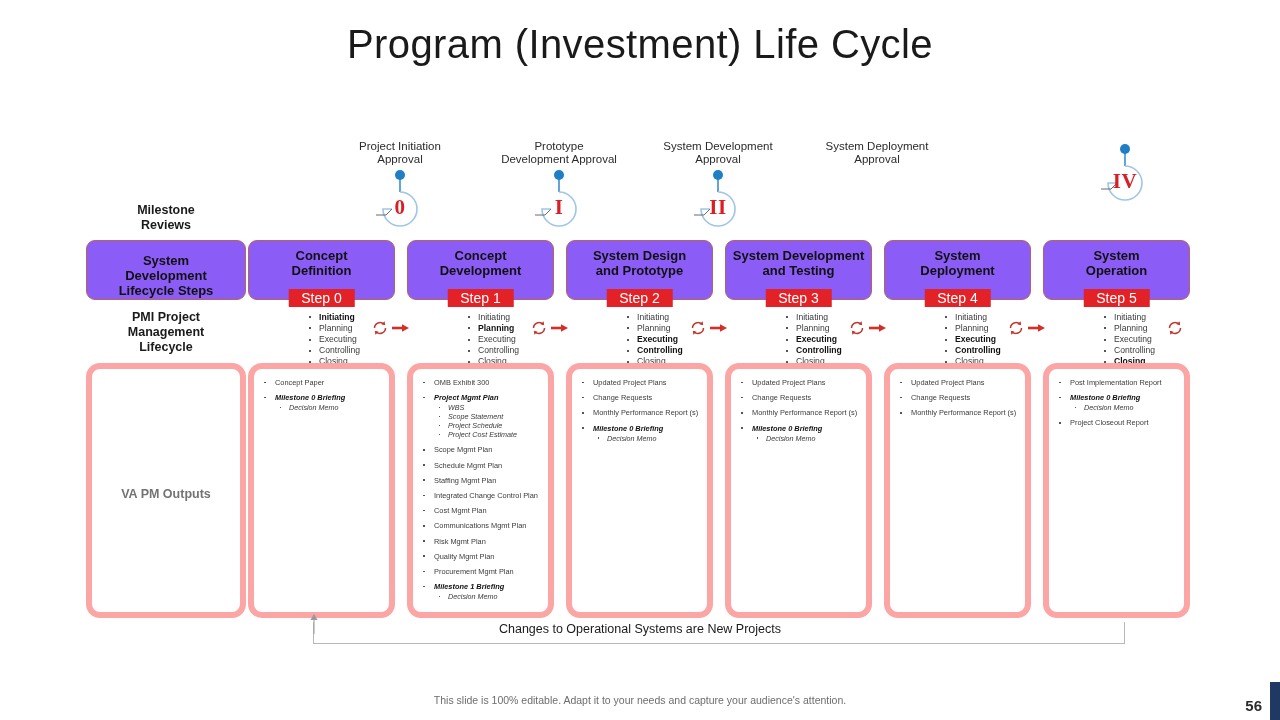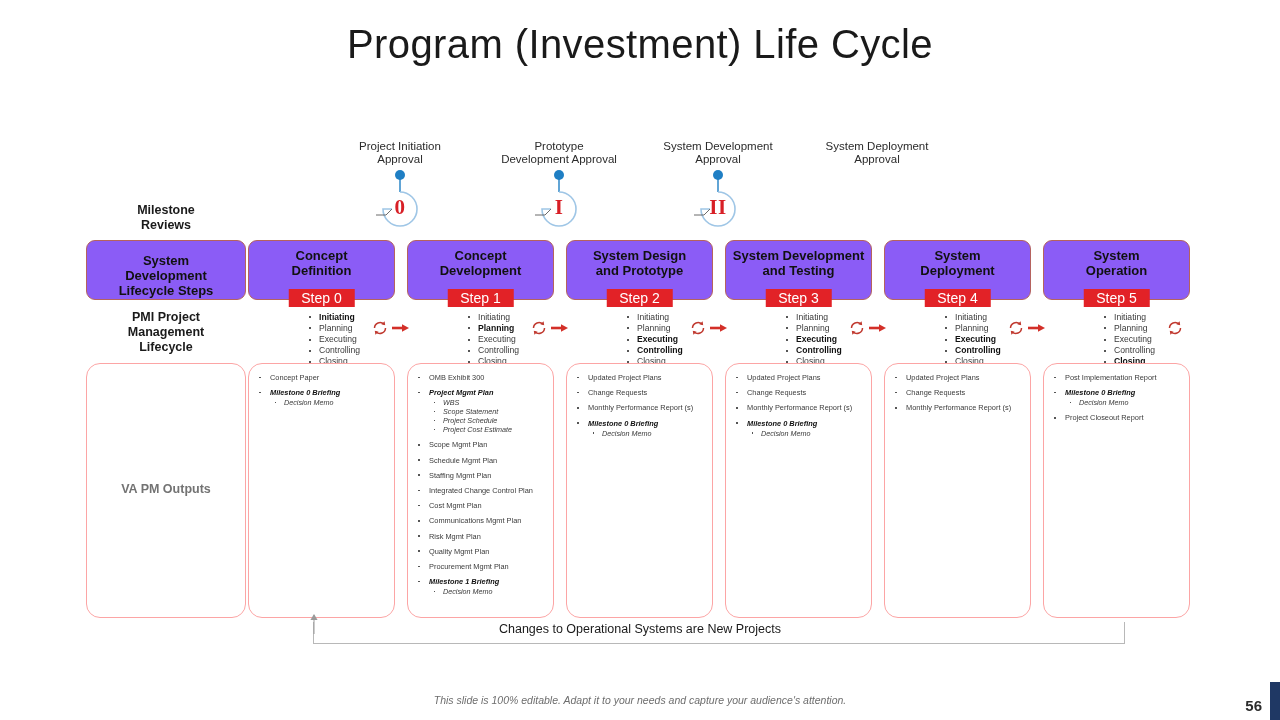--- a/index.html
+++ b/index.html
@@ -64,21 +64,21 @@
     width:2px;height:2px;background:#555;
   }
   .pmi li.bold{font-weight:700;color:#111;}
 
   
   .cyc{position:absolute;top:318px;display:flex;align-items:center;gap:2px;}
 
   
   .out-box{
     position:absolute;top:363px;height:255px;
-    border:1px solid #fca5a5;border-radius:14px;background:#fff;
+    border:6px solid #fca5a5;border-radius:14px;background:#fff;
     box-sizing:border-box;overflow:hidden;
   }
   #out-left{left:86px;width:160px;}
   .out-left-txt{
     position:absolute;left:0;right:0;top:118px;text-align:center;
     font-size:12.5px;font-weight:700;color:#737373;
   }
   .out-list{margin:0;padding:9px 6px 0 4px;}
   .out-list li{
     list-style:none;position:relative;padding-left:17px;
@@ -100,21 +100,21 @@
   .fb-bar{position:absolute;left:313px;top:622px;width:812px;height:22px;}
   .fb-bar .line{position:absolute;left:0;top:0;width:100%;height:100%;
     border:1px solid #b8b8b8;border-top:none;box-sizing:border-box;}
   .fb-txt{
     position:absolute;left:0;right:0;top:622px;text-align:center;
     font-size:12.5px;color:#1a1a1a;
   }
 
   .footer{
     position:absolute;left:0;width:1280px;top:694px;text-align:center;
-    font-size:10.5px;color:#6d6d6d;font-style:italic;
+    font-size:10.5px;color:#6d6d6d;
   }
   .pageno{
     position:absolute;right:18px;bottom:6px;
     font-size:15px;font-weight:700;color:#2b2b2b;
   }
   .corner{position:absolute;right:0;bottom:0;width:10px;height:38px;background:#1f3864;}
 </style>
 </head>
 <body>
 
@@ -160,20 +160,29 @@
             <path d="M22 41 L16 47 L6 47" fill="none" stroke="#6b6b6b" stroke-width="1"></path>
           </svg>
           <div class="ms-num">II</div>
         </div>
       </div>
       <div class="ms-col" style="left: 792px;">
         <div class="ms-label">System Deployment
 Approval</div>
       </div>
       <div class="ms-col" style="left: 1040px;">
+        <div class="ms-marker">
+          <svg width="60" height="62" viewBox="0 0 60 62">
+            <line x1="30" y1="8" x2="30" y2="24" stroke="#1f7fc4" stroke-width="1.4"></line>
+            <circle cx="30" cy="7" r="5" fill="#1f7fc4"></circle>
+            <path d="M30 24 A17 17 0 1 1 13 41 L22 41" fill="none" stroke="#9fc6e6" stroke-width="1.6"></path>
+            <path d="M22 41 L16 47 L6 47" fill="none" stroke="#6b6b6b" stroke-width="1"></path>
+          </svg>
+          <div class="ms-num">IV</div>
+        </div>
       </div>
     </div>
 
   <div class="left-lbl" id="lbl-milestone">Milestone
 Reviews</div>
   <div class="left-lbl" id="lbl-pmi">PMI Project
 Management
 Lifecycle</div>
 
   <div class="hdr-box" id="hdr-left">

